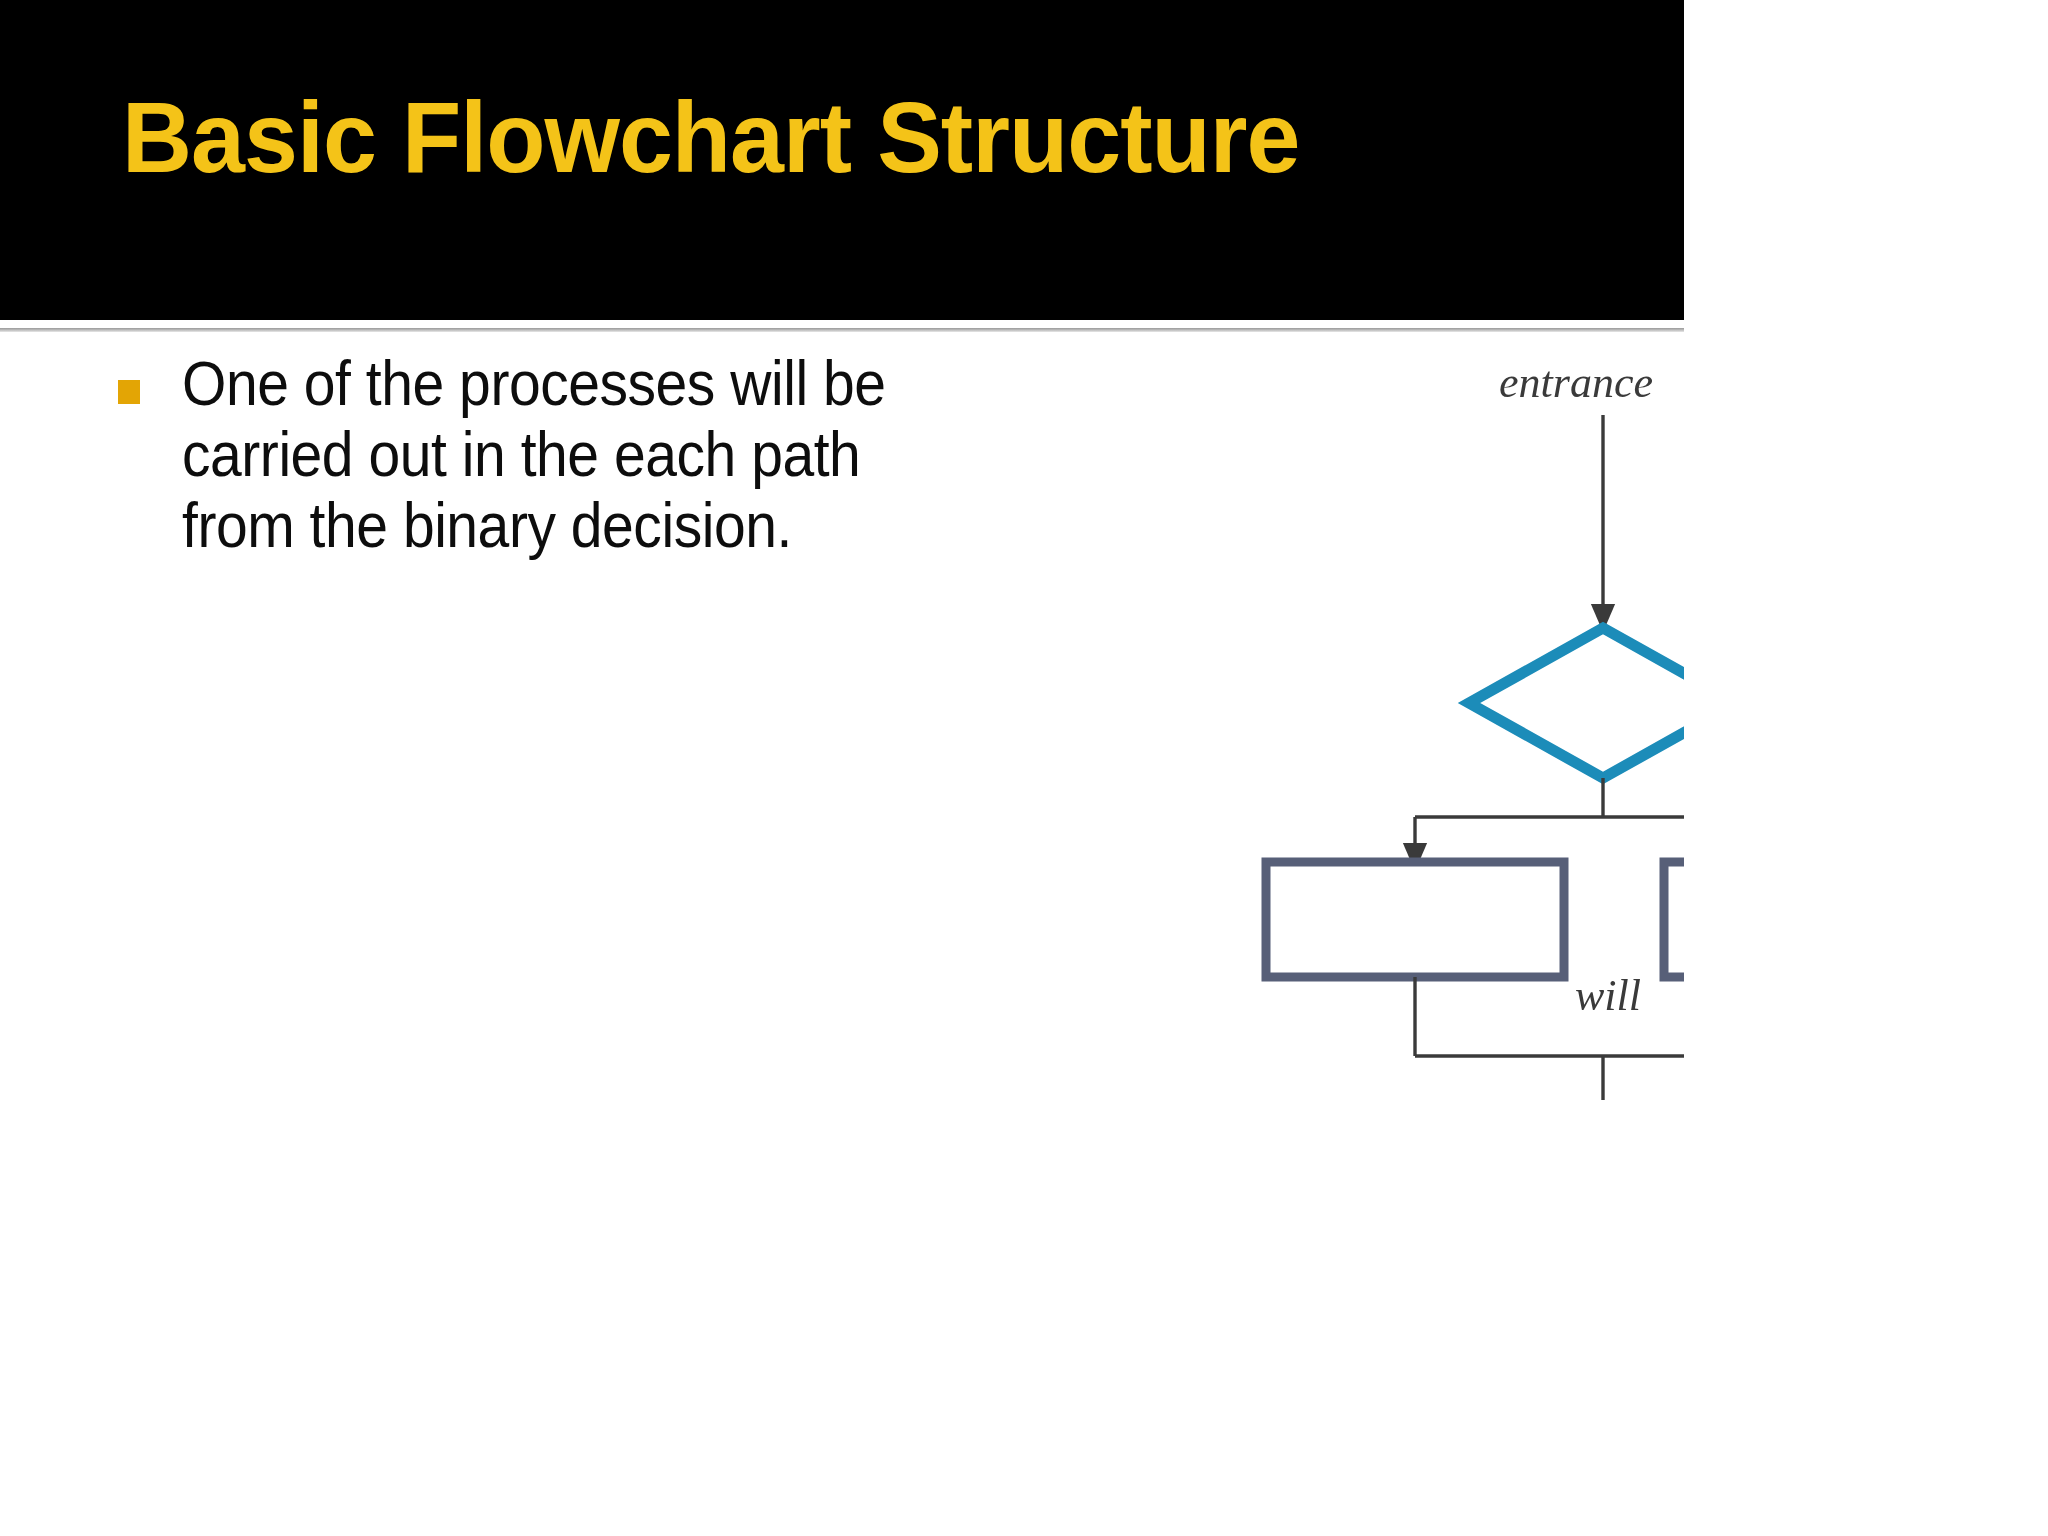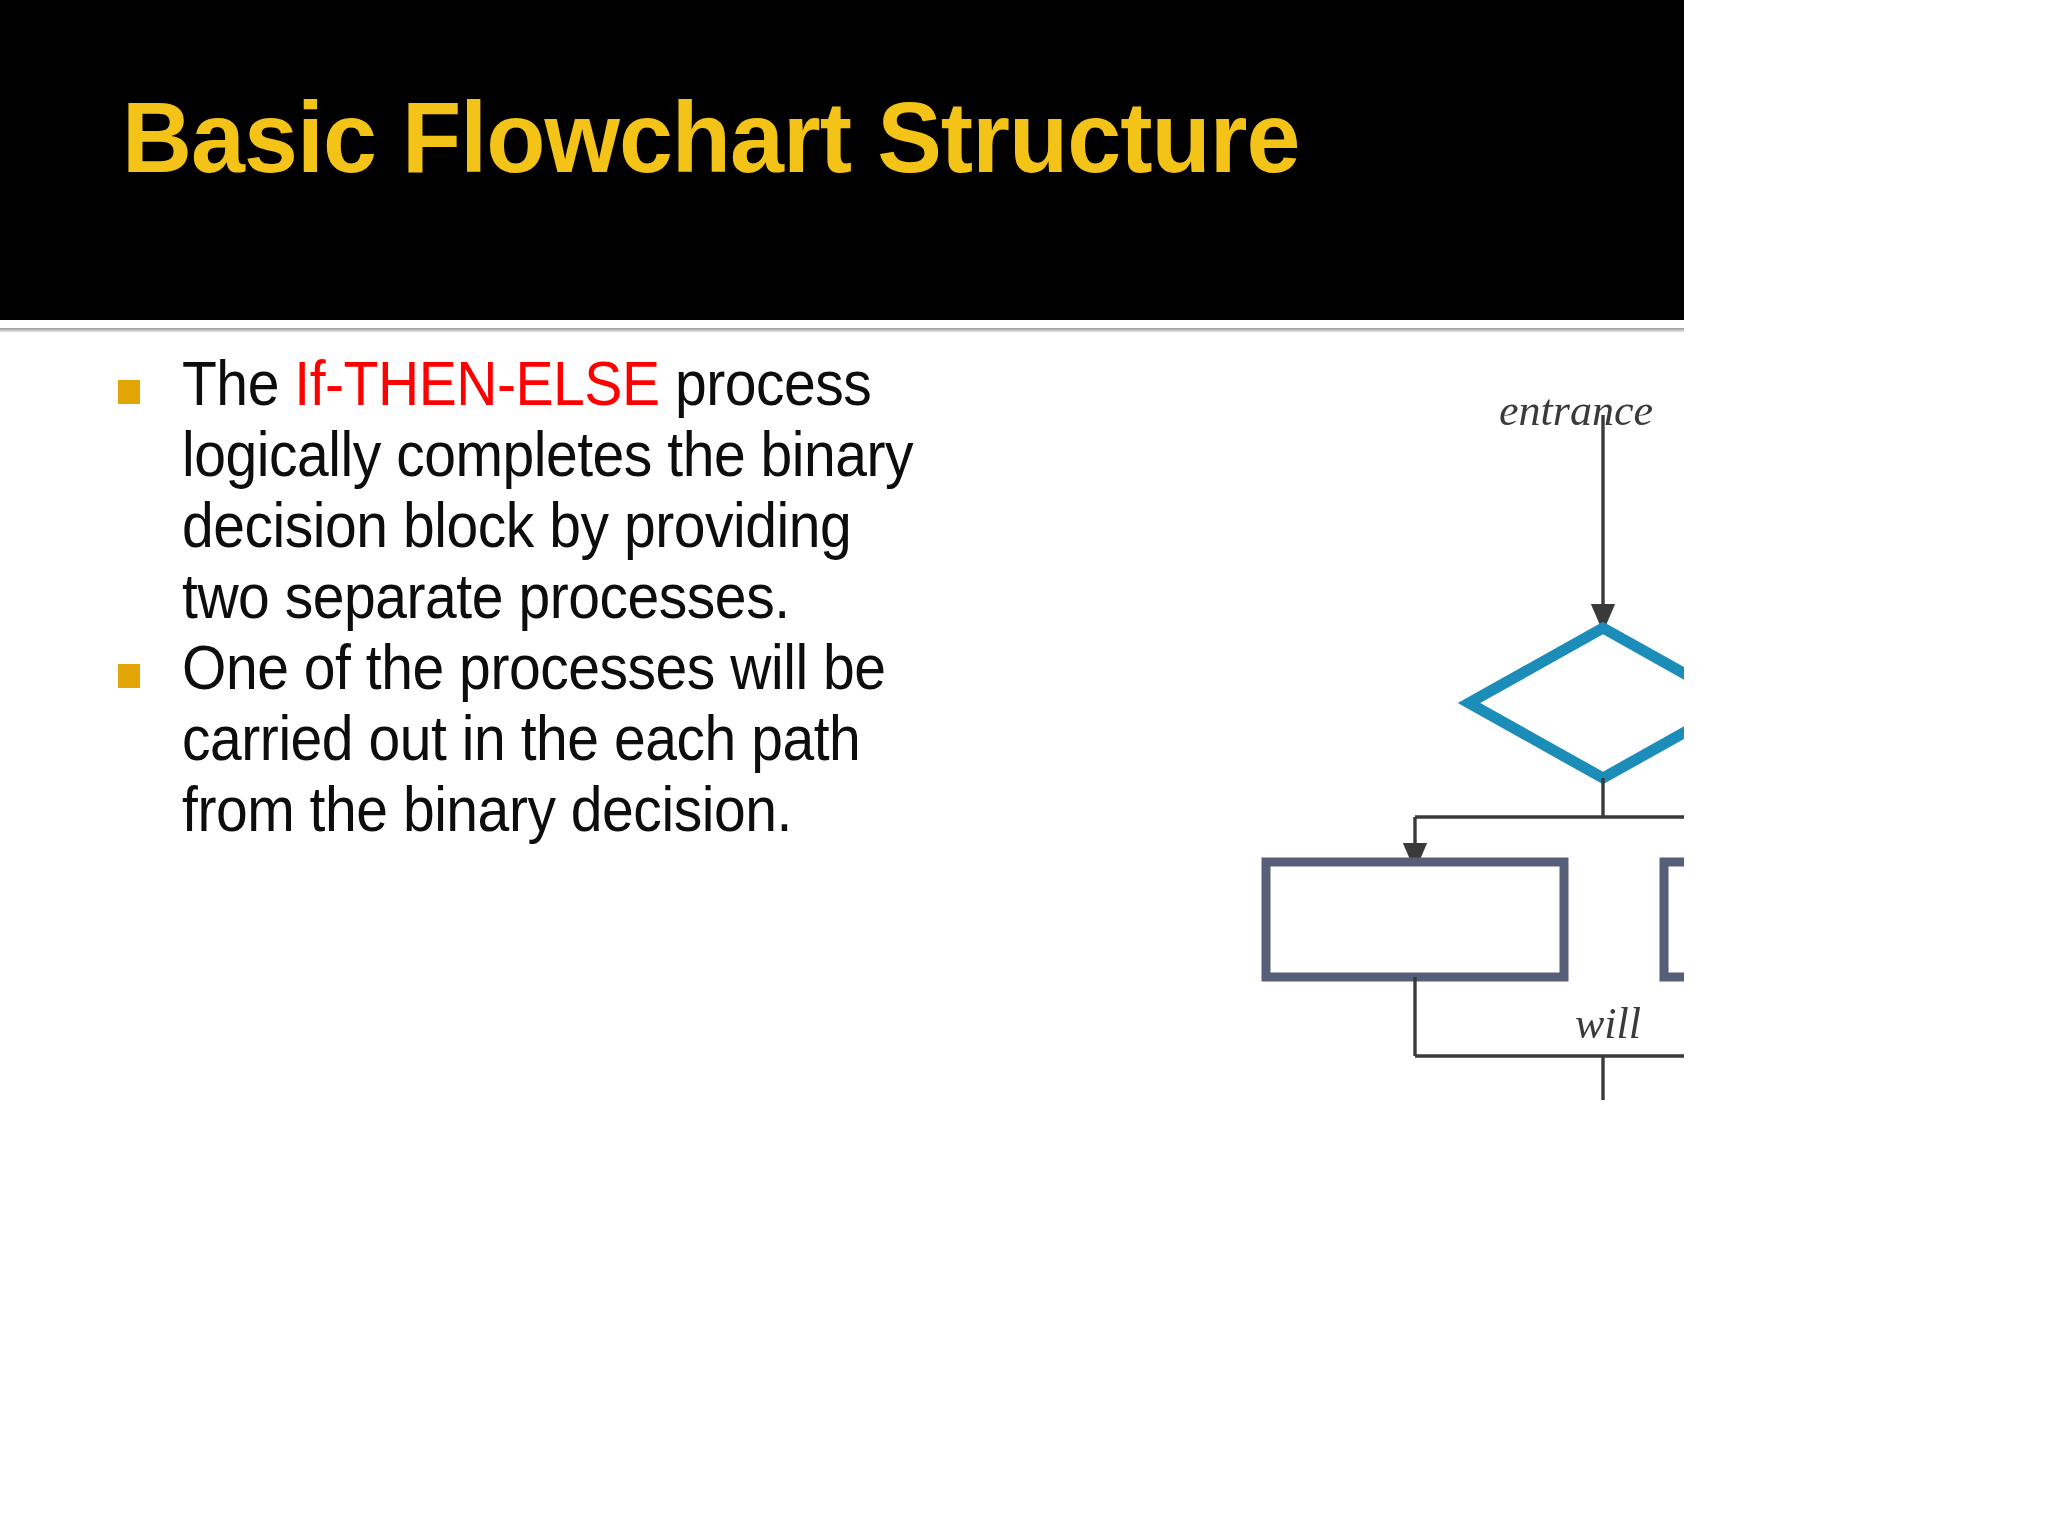--- a/index.html
+++ b/index.html
@@ -88,40 +88,35 @@
     height: 760px;
   }
   #flowchart svg { display: block; }
   .fc-label {
     position: absolute;
     font-family: "Liberation Serif", serif;
     font-style: italic;
     font-size: 44px;
     color: #3a3a3a;
     white-space: nowrap;
-    margin-top: 28px;
   }
   #label-entrance { left: 299px; top: 17px; }
   #label-exit     { left: 375px; top: 630px; }
 </style>
 </head>
 <body>
 
 <div id="slide">
 
   <div id="title-band"></div>
   <div id="title-text">Basic Flowchart Structure</div>
   <div id="title-divider"></div>
 
   <div id="bullets">
 
-    <div class="bullet-row">
-      <span class="bullet-marker" style="top:32px;"></span>
-      <div class="bullet-text"><span>The </span><span class="hl-red">If-THEN-ELSE</span><span> process logically completes the binary decision block by providing two separate processes.</span></div>
-    </div>
 
     <div class="bullet-row">
       <span class="bullet-marker" style="top:32px;"></span>
       <div class="bullet-text"><span>One of the processes will be carried out in the each path from the binary decision.</span></div>
     </div>
 
 
   </div>
 
   <div id="flowchart">

